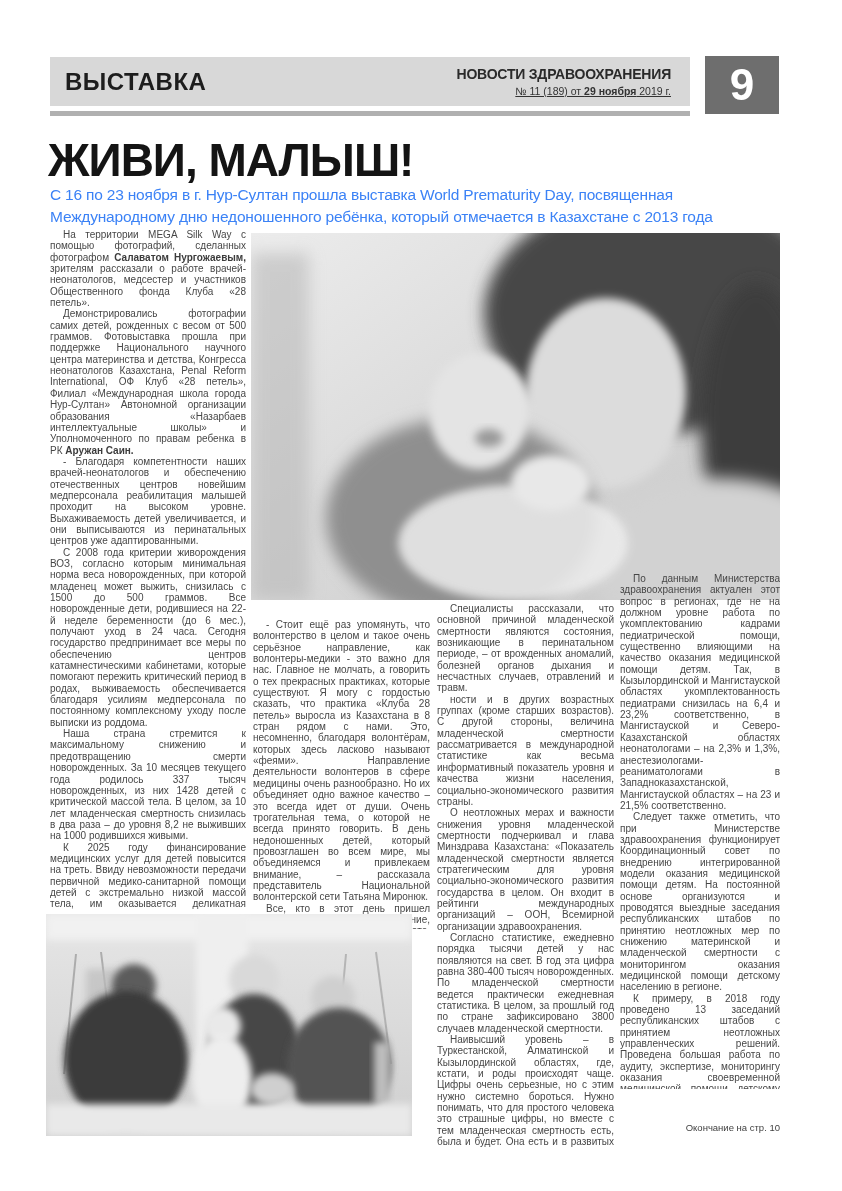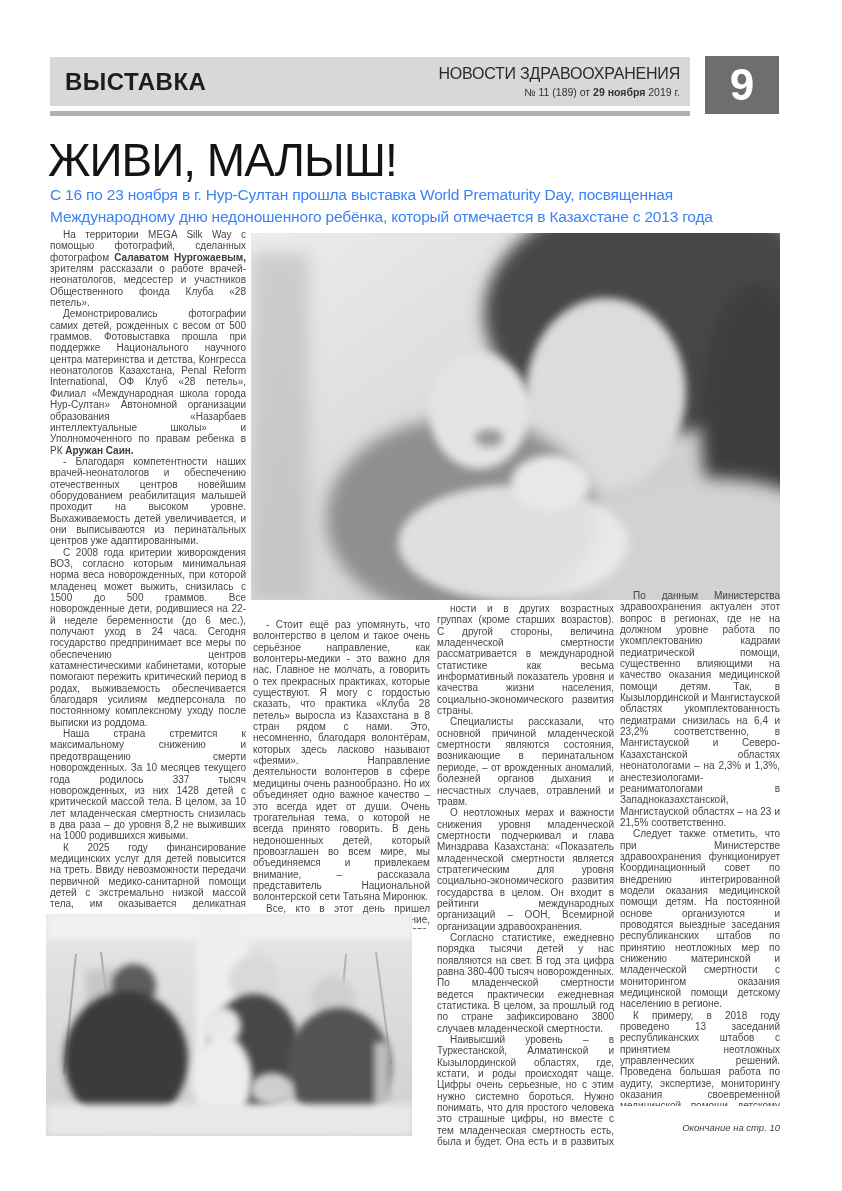--- a/index.html
+++ b/index.html
@@ -5,40 +5,40 @@
   * { margin:0; padding:0; box-sizing:border-box; }
   html,body { background:#ffffff; }
   .page {
     position:relative; width:842px; height:1191px; background:#ffffff;
     font-family:"Liberation Sans", sans-serif; overflow:hidden;
   }
   
   .band {
     position:absolute; left:50px; top:57px; width:640px; height:49px;
     background:#d8d8d8; display:flex; align-items:center; justify-content:space-between;
-    padding:0 10px 0 15px;
+    padding:0 19px 0 15px;
   }
   .section-title {
     font-size:24px; font-weight:bold; letter-spacing:0.5px; color:#1d1d1d;
   }
   .masthead { text-align:right; color:#2a2a2a; }
-  .masthead-title { font-size:16px; letter-spacing:-0.2px; font-weight:400; }
-  .issue-line { font-size:10.5px; margin-top:3px; color:#333; }
+  .masthead-title { font-size:14px; letter-spacing:-0.2px; font-weight:700; }
+  .issue-line { font-size:10.5px; margin-top:3px; color:#333;text-decoration:underline; }
   .issue-line b { font-weight:bold; }
   .pagebox {
     position:absolute; left:705px; top:56px; width:74px; height:58px;
     background:#6e6e6e; display:flex; align-items:center; justify-content:center;
   }
   .pagebox .num { color:#ffffff; font-size:44px; font-weight:bold; line-height:1; }
   .rule { position:absolute; left:50px; top:111px; width:640px; height:5px; background:#b0b0b0; }
 
   
   .headline {
     position:absolute; left:48px; top:133px; width:720px;
-    font-size:46px; font-weight:normal; letter-spacing:-1px; color:#141414;
+    font-size:46px; font-weight:bold; letter-spacing:-1px; color:#141414;
     font-stretch:condensed;
   }
   .deck {
     position:absolute; left:50px; top:184px; width:716px;
     font-size:15.5px; line-height:22px; color:#3b82f6; letter-spacing:-0.2px;
   }
 
   
   .main-photo { position:absolute; left:251px; top:233px; width:529px; height:367px; overflow:hidden; background:#d6d6d6; }
   .bottom-photo { position:absolute; left:46px; top:914px; width:366px; height:222px; overflow:hidden; background:#dedede; }
@@ -47,25 +47,25 @@
   
   .col {
     position:absolute; color:#474747; font-size:10px; line-height:11.35px;
     text-align:justify; overflow:hidden; hyphens:none;
   }
   .col p { text-indent:13px; margin:0; }
   .col b { font-weight:bold; color:#3c3c3c; }
   .col-1 { left:50px;  top:229px; width:196px; height:684px; }
   .col-2 { left:253px; top:603px; width:177px; height:310px;margin-top:16px; }
   .col-3 { left:437px; top:603px; width:177px; height:546px; }
-  .col-4 { left:620px; top:590px; width:160px; height:516px; }
+  .col-4 { left:620px; top:573px; width:160px; height:516px; }
 
   .continuation {
     position:absolute; left:600px; top:1122px; width:180px;
-    text-align:right; font-style:italic; font-size:9.5px; color:#3f3f3f;
+    text-align:right; font-size:9.5px; color:#3f3f3f;
   }
 </style>
 </head>
 <body>
 
 <div class="page">
 
   <div class="band">
     <div class="section-title">ВЫСТАВКА</div>
     <div class="masthead">
@@ -107,32 +107,32 @@
       <ellipse cx="262" cy="310" rx="115" ry="58" fill="#ededed" opacity="0.85" filter="url(#soft2)"></ellipse>
       <ellipse cx="228" cy="178" rx="50" ry="58" fill="#e4e4e4" filter="url(#soft2)"></ellipse>
       <ellipse cx="238" cy="205" rx="14" ry="9" fill="#9a9a9a" filter="url(#soft2)"></ellipse>
       <ellipse cx="300" cy="250" rx="40" ry="28" fill="#e8e8e8" filter="url(#soft2)"></ellipse>
     </svg>
   </figure>
 
   <div class="col col-1">
       <p><span>На территории MEGA Silk Way с помощью фотографий, сделанных фотографом </span><b>Салаватом Нургожаевым,</b><span> зрителям рассказали о работе врачей-неонатологов, медсестер и участников Общественного фонда Клуба «28 петель».</span></p>
       <p><span>Демонстрировались фотографии самих детей, рожденных с весом от 500 граммов. Фотовыставка прошла при поддержке Национального научного центра материнства и детства, Конгресса неонатологов Казахстана, Penal Reform International, ОФ Клуб «28 петель», Филиал «Международная школа города Нур-Султан» Автономной организации образования «Назарбаев интеллектуальные школы» и Уполномоченного по правам ребенка в РК </span><b>Аружан Саин.</b></p>
-      <p><span>- Благодаря компетентности наших врачей-неонатологов и обеспечению отечественных центров новейшим оборудованием реабилитация малышей проходит на высоком уровне. Выхаживаемость детей увеличивается, и они выписываются из перинатальных центров уже адаптированными.</span></p>
+      <p><span>- Благодаря компетентности наших врачей-неонатологов и обеспечению отечественных центров новейшим медперсонала реабилитация малышей проходит на высоком уровне. Выхаживаемость детей увеличивается, и они выписываются из перинатальных центров уже адаптированными.</span></p>
       <p><span>С 2008 года критерии живорождения ВОЗ, согласно которым минимальная норма веса новорожденных, при которой младенец может выжить, снизилась с 1500 до 500 граммов. Все новорожденные дети, родившиеся на 22-й неделе беременности (до 6 мес.), получают уход в 24 часа. Сегодня государство предпринимает все меры по обеспечению центров катамнестическими кабинетами, которые помогают пережить критический период в родах, выживаемость обеспечивается благодаря усилиям медперсонала по постоянному комплексному уходу после выписки из роддома.</span></p>
       <p><span>Наша страна стремится к максимальному снижению и предотвращению смерти новорожденных. За 10 месяцев текущего года родилось 337 тысяч новорожденных, из них 1428 детей с критической массой тела. В целом, за 10 лет младенческая смертность снизилась в два раза – до уровня 8,2 не выживших на 1000 родившихся живыми.</span></p>
       <p><span>К 2025 году финансирование медицинских услуг для детей повысится на треть. Ввиду невозможности передачи первичной медико-санитарной помощи детей с экстремально низкой массой тела, им оказывается деликатная специализированная, а родителям – соответствующая психологическая помощь, - отметила ответственный секретарь МЗ РК Ботагоз Жакселекова.</span></p>
     </div>
   <div class="col col-2">
       <p><span>- Стоит ещё раз упомянуть, что волонтерство в целом и такое очень серьёзное направление, как волонтеры-медики - это важно для нас. Главное не молчать, а говорить о тех прекрасных практиках, которые существуют. Я могу с гордостью сказать, что практика «Клуба 28 петель» выросла из Казахстана в 8 стран рядом с нами. Это, несомненно, благодаря волонтёрам, которых здесь ласково называют «феями». Направление деятельности волонтеров в сфере медицины очень разнообразно. Но их объединяет одно важное качество – это всегда идет от души. Очень трогательная тема, о которой не всегда принято говорить. В день недоношенных детей, который провозглашен во всем мире, мы объединяемся и привлекаем внимание, – рассказала представитель Национальной волонтерской сети Татьяна Миронюк.</span></p>
       <p><span>Все, кто в этот день пришел поддержать общественное движение, узнали много нового о его работе, актуальности вопроса, ведь среди возрастных показателей смертности особое место занимает коэффициент младенческой смертности, под которым понимается смертность детей в течение первого года жизни.</span></p>
     </div>
   <div class="col col-3">
+      <p><span>Специалисты рассказали, что основной причиной младенческой смертности являются состояния, возникающие в перинатальном периоде, – от врожденных аномалий, болезней органов дыхания и несчастных случаев, отравлений и травм.</span></p>
       <p><span>ности и в других возрастных группах (кроме старших возрастов). С другой стороны, величина младенческой смертности рассматривается в международной статистике как весьма информативный показатель уровня и качества жизни населения, социально-экономического развития страны.</span></p>
-      <p><span>Специалисты рассказали, что основной причиной младенческой смертности являются состояния, возникающие в перинатальном периоде, – от врожденных аномалий, болезней органов дыхания и несчастных случаев, отравлений и травм.</span></p>
       <p><span>О неотложных мерах и важности снижения уровня младенческой смертности подчеркивал и глава Минздрава Казахстана: «Показатель младенческой смертности является стратегическим для уровня социально-экономического развития государства в целом. Он входит в рейтинги международных организаций – ООН, Всемирной организации здравоохранения.</span></p>
       <p><span>Согласно статистике, ежедневно порядка тысячи детей у нас появляются на свет. В год эта цифра равна 380-400 тысяч новорожденных. По младенческой смертности ведется практически ежедневная статистика. В целом, за прошлый год по стране зафиксировано 3800 случаев младенческой смертности.</span></p>
       <p><span>Наивысший уровень – в Туркестанской, Алматинской и Кызылординской областях, где, кстати, и роды происходят чаще. Цифры очень серьезные, но с этим нужно системно бороться. Нужно понимать, что для простого человека это страшные цифры, но вместе с тем младенческая смертность есть, была и будет. Она есть и в развитых странах.</span></p>
       <p><span>Говоря об этой ситуации, глава Минздрава отмечал, что количество это среднее. На примере Атырауской области – здесь раньше всех начались мероприятия по выявлению фактов приписок.</span></p>
     </div>
   <div class="col col-4">
       <p><span>По данным Министерства здравоохранения актуален этот вопрос в регионах, где не на должном уровне работа по укомплектованию кадрами педиатрической помощи, существенно влияющими на качество оказания медицинской помощи детям. Так, в Кызылординской и Мангистауской областях укомплектованность педиатрами снизилась на 6,4 и 23,2% соответственно, в Мангистауской и Северо-Казахстанской областях неонатологами – на 2,3% и 1,3%, анестезиологами-реаниматологами в Западноказахстанской, Мангистауской областях – на 23 и 21,5% соответственно.</span></p>
       <p><span>Следует также отметить, что при Министерстве здравоохранения функционирует Координационный совет по внедрению интегрированной модели оказания медицинской помощи детям. На постоянной основе организуются и проводятся выездные заседания республиканских штабов по принятию неотложных мер по снижению материнской и младенческой смертности с мониторингом оказания медицинской помощи детскому населению в регионе.</span></p>
       <p><span>К примеру, в 2018 году проведено 13 заседаний республиканских штабов с принятием неотложных управленческих решений. Проведена большая работа по аудиту, экспертизе, мониторингу оказания своевременной медицинской помощи детскому населению страны. При этом учитываются все особенности регионов, территориальное расположение, занимаемая площадь, плотность местного населения, отдаленность населенных пунктов друг от друга, оснащение медицинских организаций кадрами и медицинским оборудованием. Это позволяет вырабатывать рекомендации, определять наиболее приоритетные задачи.</span></p>
     </div>

